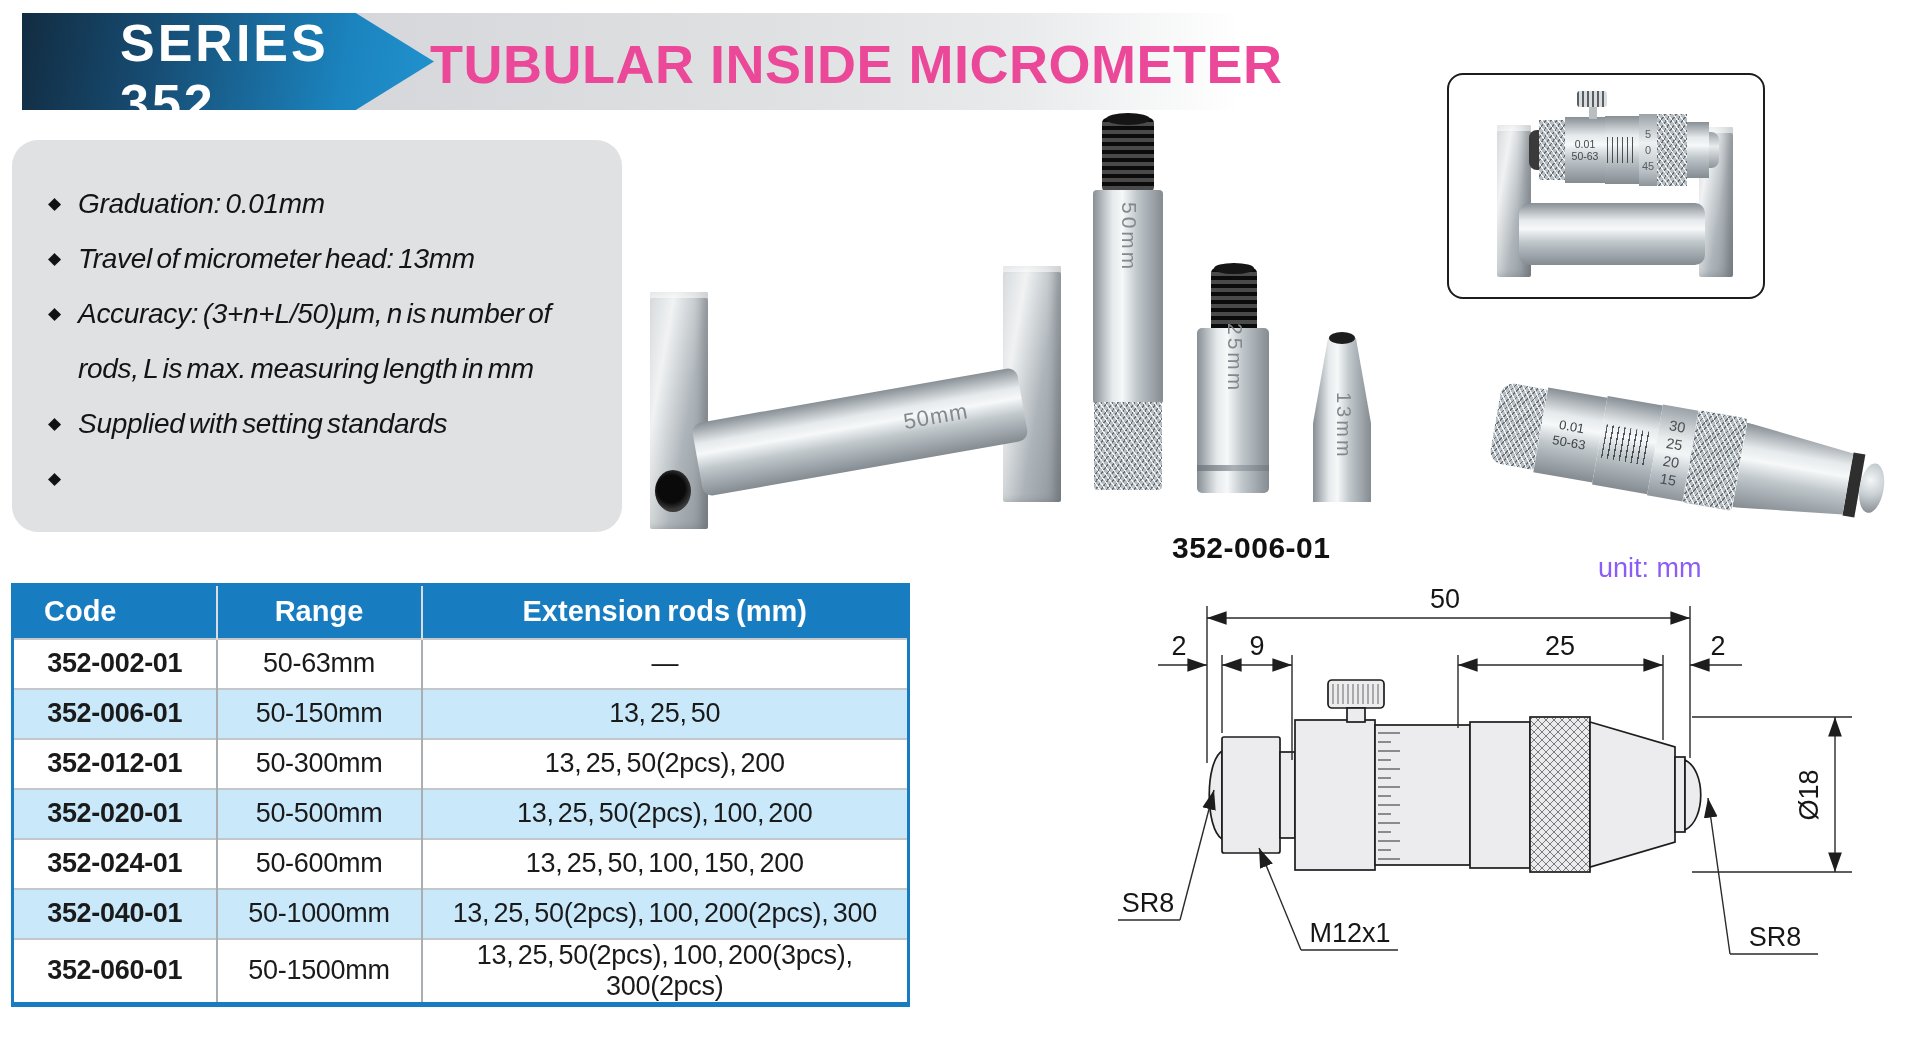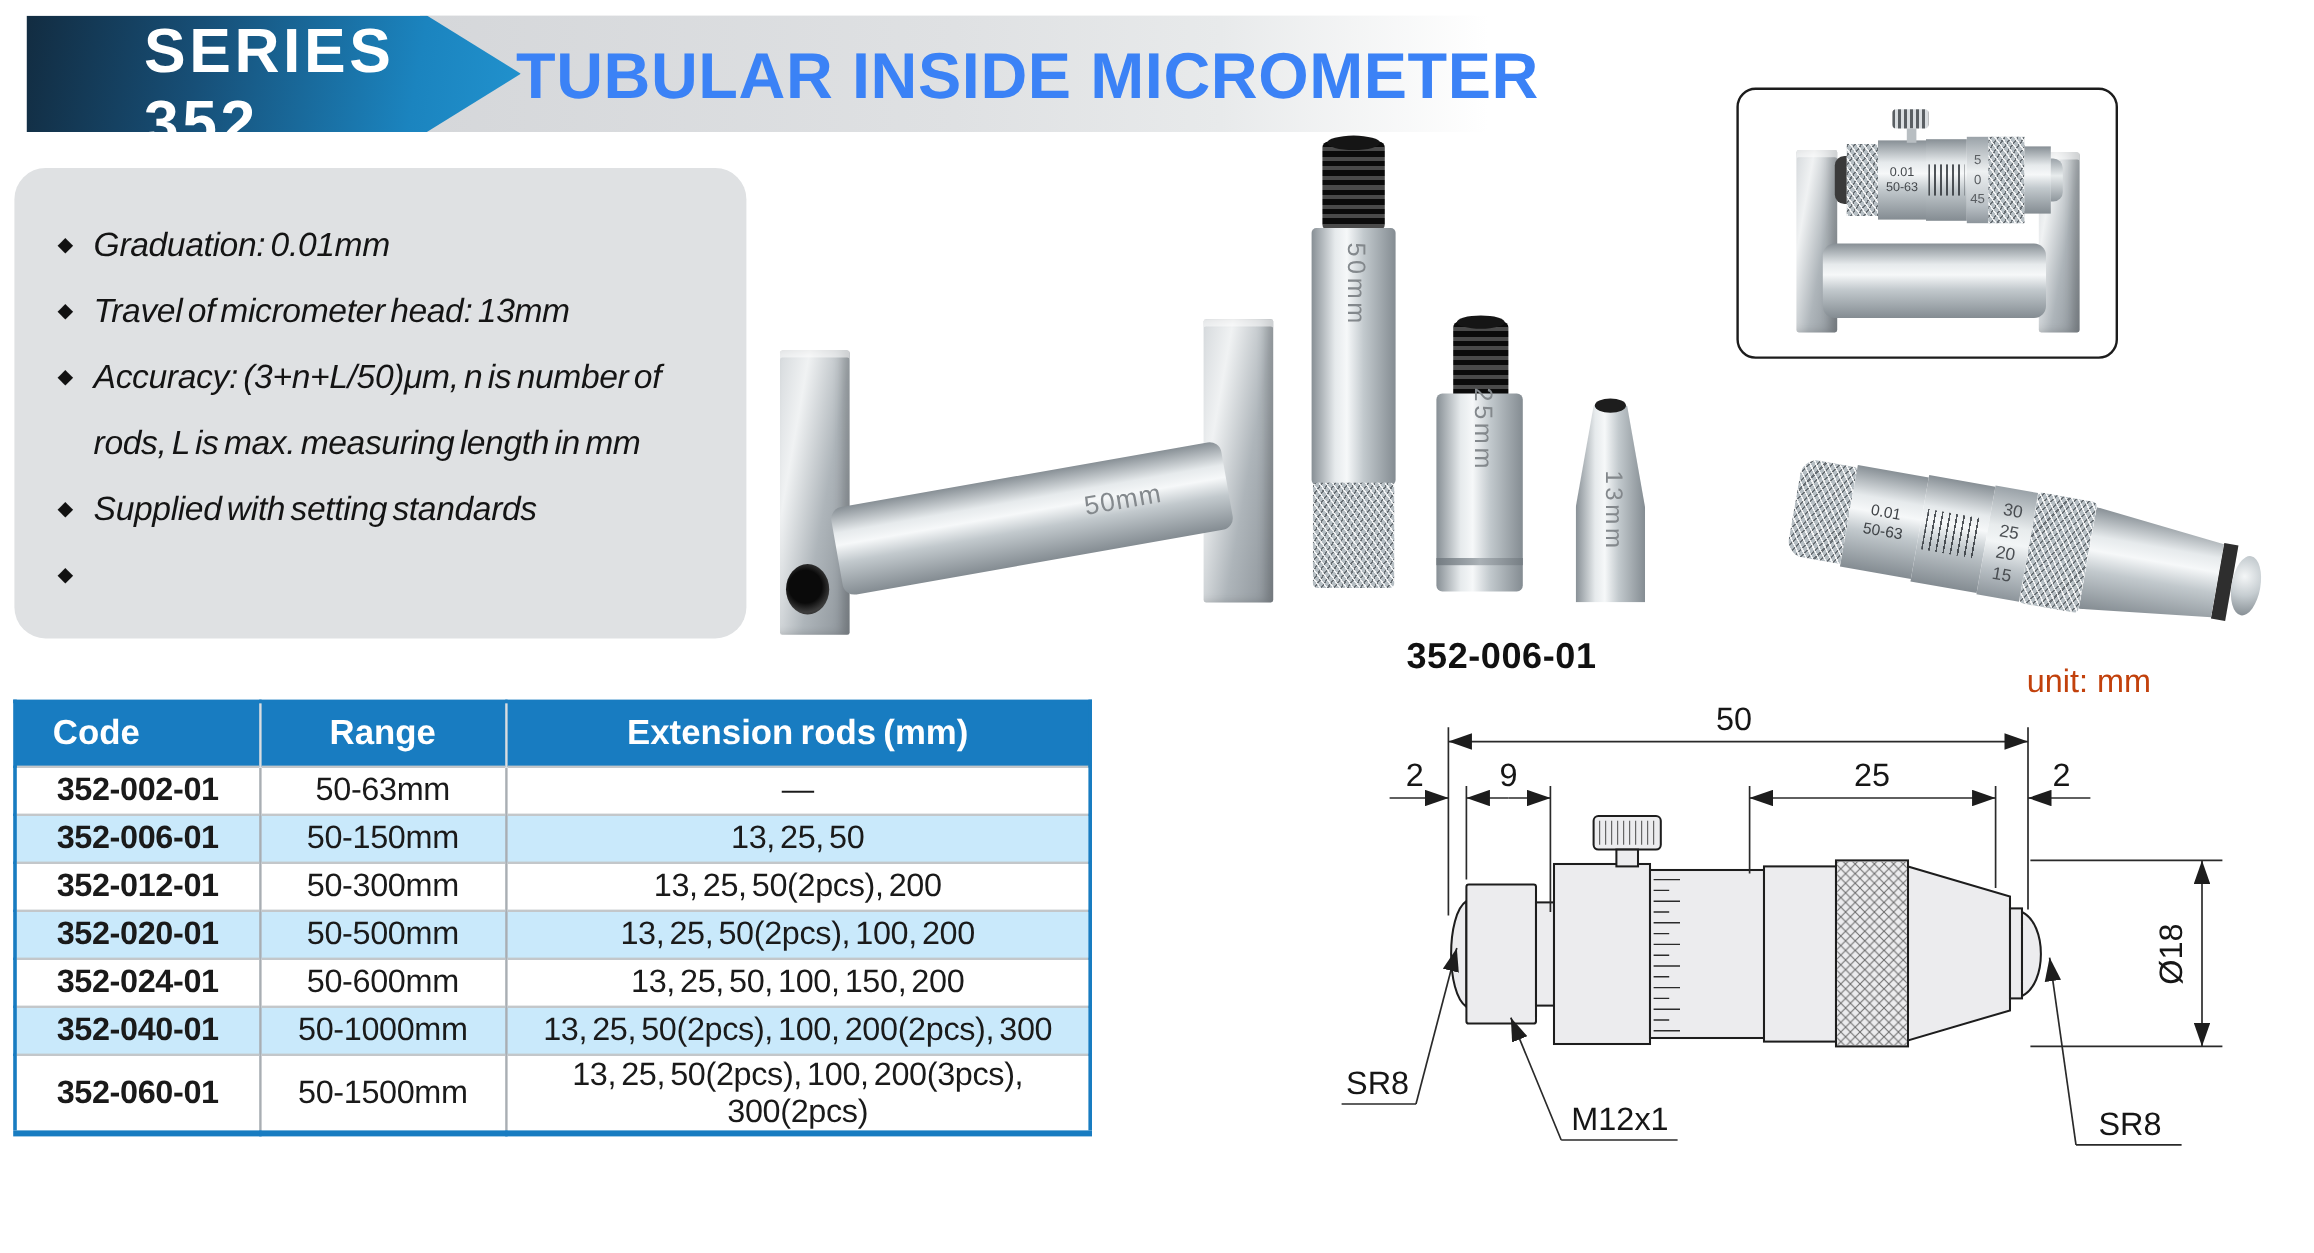--- a/index.html
+++ b/index.html
@@ -8,21 +8,21 @@
 
   
   .gray-band { position:absolute; left:350px; top:13px; width:890px; height:97px;
     background:linear-gradient(90deg,#d5d7da 0%,#dfe1e3 50%,#e8eaeb 75%,rgba(232,234,235,0) 100%); }
   .series-banner { position:absolute; left:22px; top:13px; width:412px; height:97px;
     background:linear-gradient(100deg,#122c41 0%,#174f77 35%,#1b84bf 78%,#2192ce 100%);
     clip-path:polygon(0 0, 81% 0, 100% 50%, 81% 100%, 0 100%);
     display:flex; align-items:flex-start; justify-content:flex-start; }
   .series-banner span { color:#fff; font-size:52px; font-weight:700; letter-spacing:3px; padding-left:98px; }
   .page-title { position:absolute; left:430px; top:34px; font-size:54px; font-weight:700;
-    color:#3b82f6; letter-spacing:0.5px; line-height:60px; white-space:nowrap; }
+    color:#ec4899; letter-spacing:0.5px; line-height:60px; white-space:nowrap; }
 
   
   .feature-panel { position:absolute; left:12px; top:140px; width:610px; height:392px;
     background:#dfe1e3; border-radius:26px; padding:36px 12px 0 0; }
   .feature-panel ul { list-style:none; }
   .feature-panel li { display:flex; align-items:flex-start; font-size:28px; line-height:55px;
     color:#141414; letter-spacing:-0.3px; word-spacing:-3px; }
   .feature-panel .bullet { flex:0 0 30px; margin-left:36px; font-size:17px; line-height:55px; color:#111; }
   .feature-panel .ftext { flex:1;font-style:italic; }
 
@@ -108,30 +108,30 @@
   .sz-thimble { width:30px; height:72px; }
   .sz-end { width:22px; height:56px; }
   .sz-dome { width:10px; height:36px; border-radius:0 8px 8px 0;
     background:linear-gradient(180deg,#9aa2a8,#e8eced 40%,#8d959b); }
   .sz-knob { position:absolute; left:128px; top:16px; width:30px; height:16px; border-radius:3px;
     background:repeating-linear-gradient(90deg,#5a5f63 0 2px,#d9dde0 2px 5px); }
   .sz-stem { position:absolute; left:140px; top:32px; width:8px; height:12px; background:#b8bec2; }
 
   
   .product-code { position:absolute; left:1172px; top:531px; font-size:30px; font-weight:700; color:#111; letter-spacing:0.5px; }
-  .unit-note { position:absolute; left:1689px; top:553px; font-size:27px; color:#c2410c; }
+  .unit-note { position:absolute; left:1598px; top:553px; font-size:27px; color:#8b5cf6; }
 
   
   .spec-table { position:absolute; left:11px; top:583px; width:896px; border-collapse:collapse;
     table-layout:fixed; border:3px solid #187cc1; border-bottom:5px solid #187cc1;padding-left:36px; }
   .spec-table col.c1 { width:204px; } .spec-table col.c2 { width:205px; } .spec-table col.c3 { width:487px; }
   .spec-table th { height:54px; background:#187cc1; color:#fff; font-size:29px; font-weight:700;
     border-right:2px solid #d9dde0; letter-spacing:0px; word-spacing:-2px; }
   .spec-table th:first-child { text-align:left; padding-left:30px; }
-  .spec-table td { height:40px; text-align:center; font-size:27px; color:#1a1a1a;
+  .spec-table td { height:50px; text-align:center; font-size:27px; color:#1a1a1a;
     border-right:2px solid #a9aeb3; border-top:2px solid #c3c7ca; letter-spacing:-0.3px; word-spacing:-3px; }
   .spec-table th:last-child, .spec-table td:last-child { border-right:none; }
   .spec-table td.code { font-weight:700; }
   .spec-table tr.alt td { background:#c9e9fb; }
 
   
   .drawing { position:absolute; left:930px; top:560px; width:998px; height:484px; }
   .drawing svg { width:100%; height:100%; }
   .dline { stroke:#2a2a2a; stroke-width:1.4; fill:none; }
   .oline { stroke:#1d1d1d; stroke-width:1.7; fill:#ececee; }

